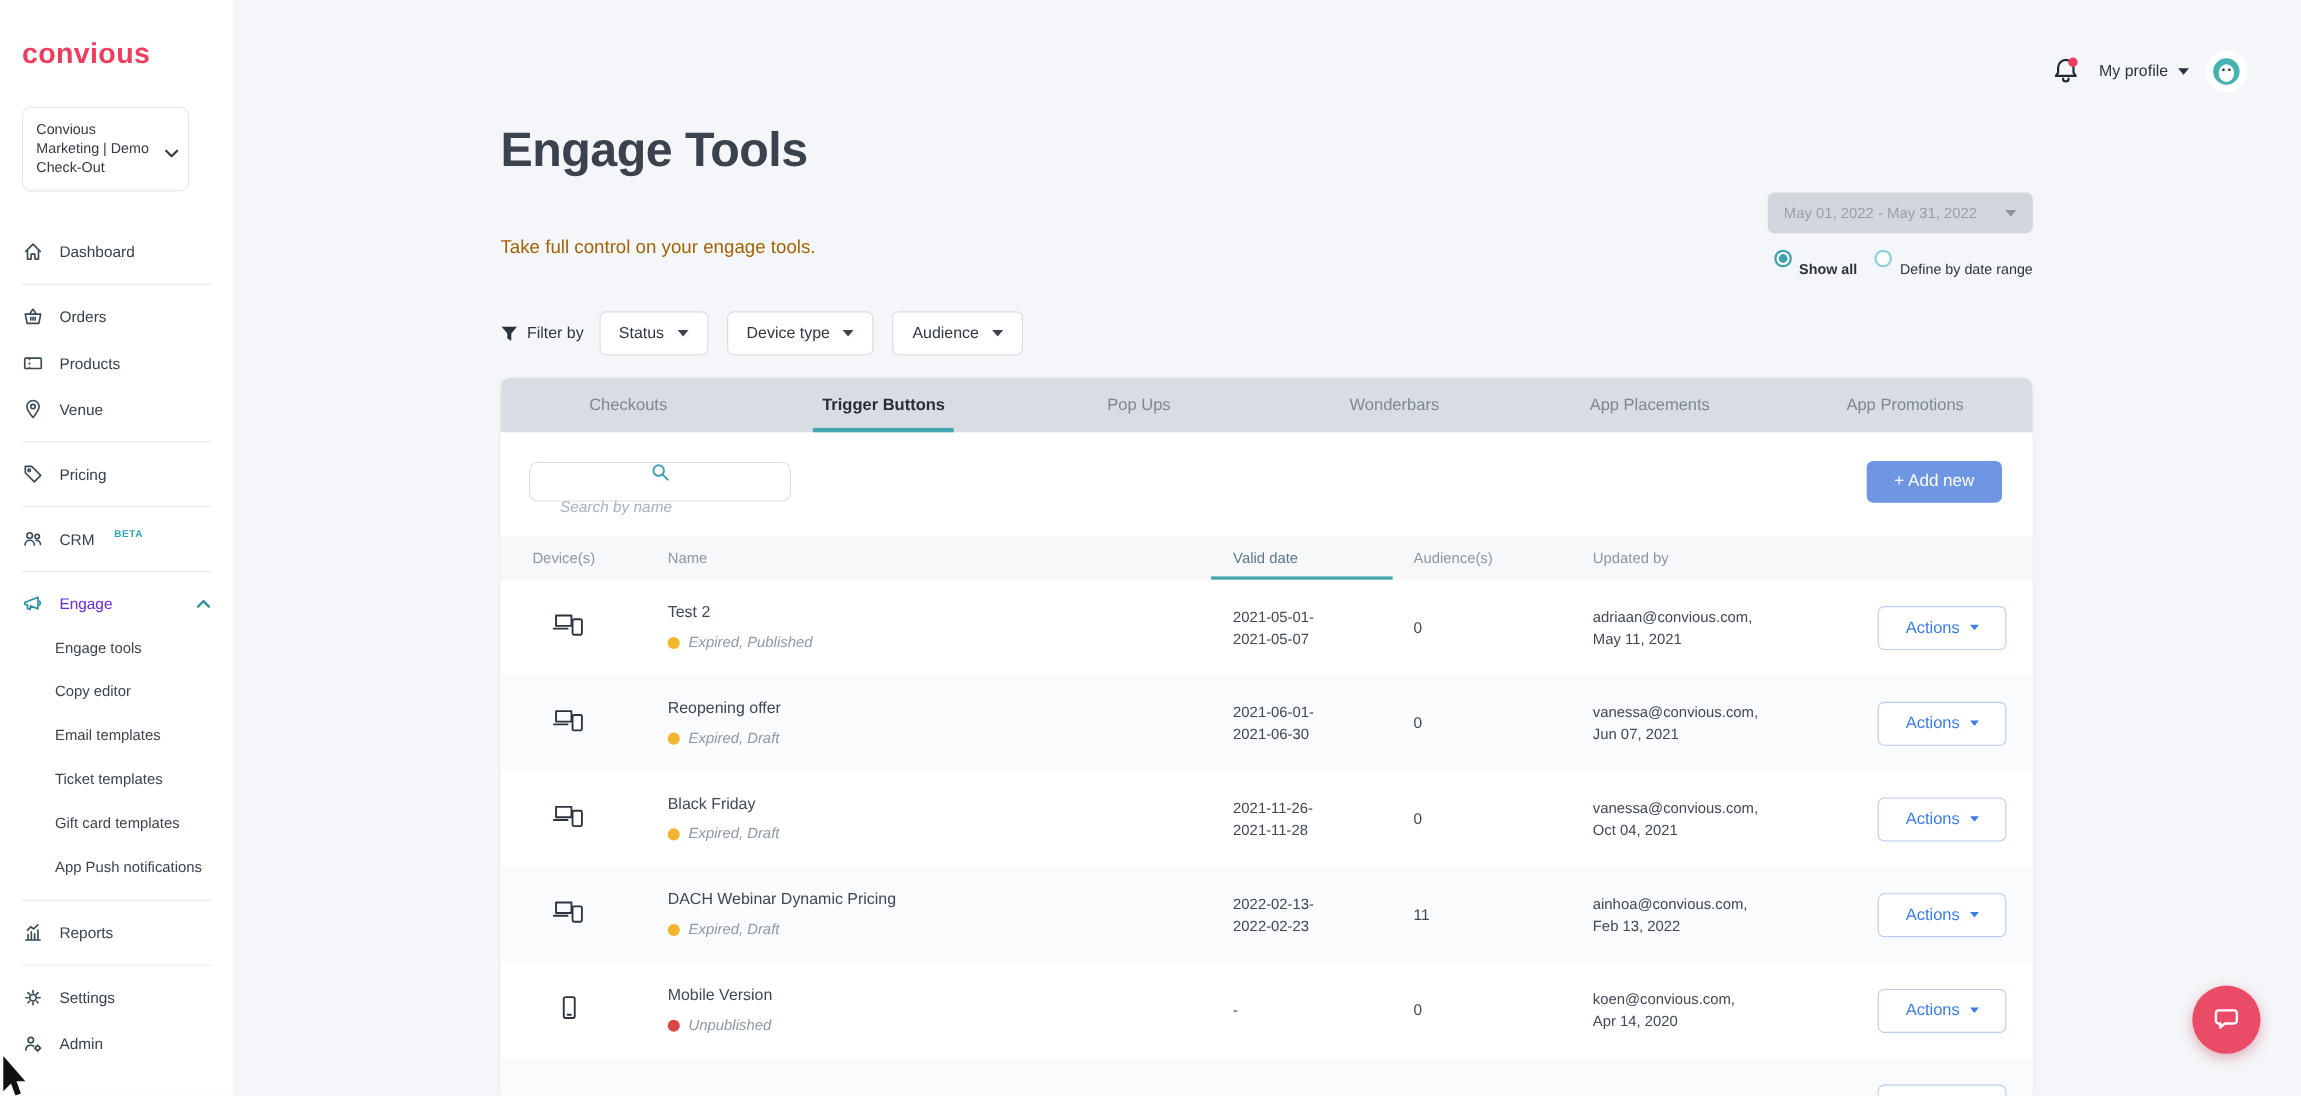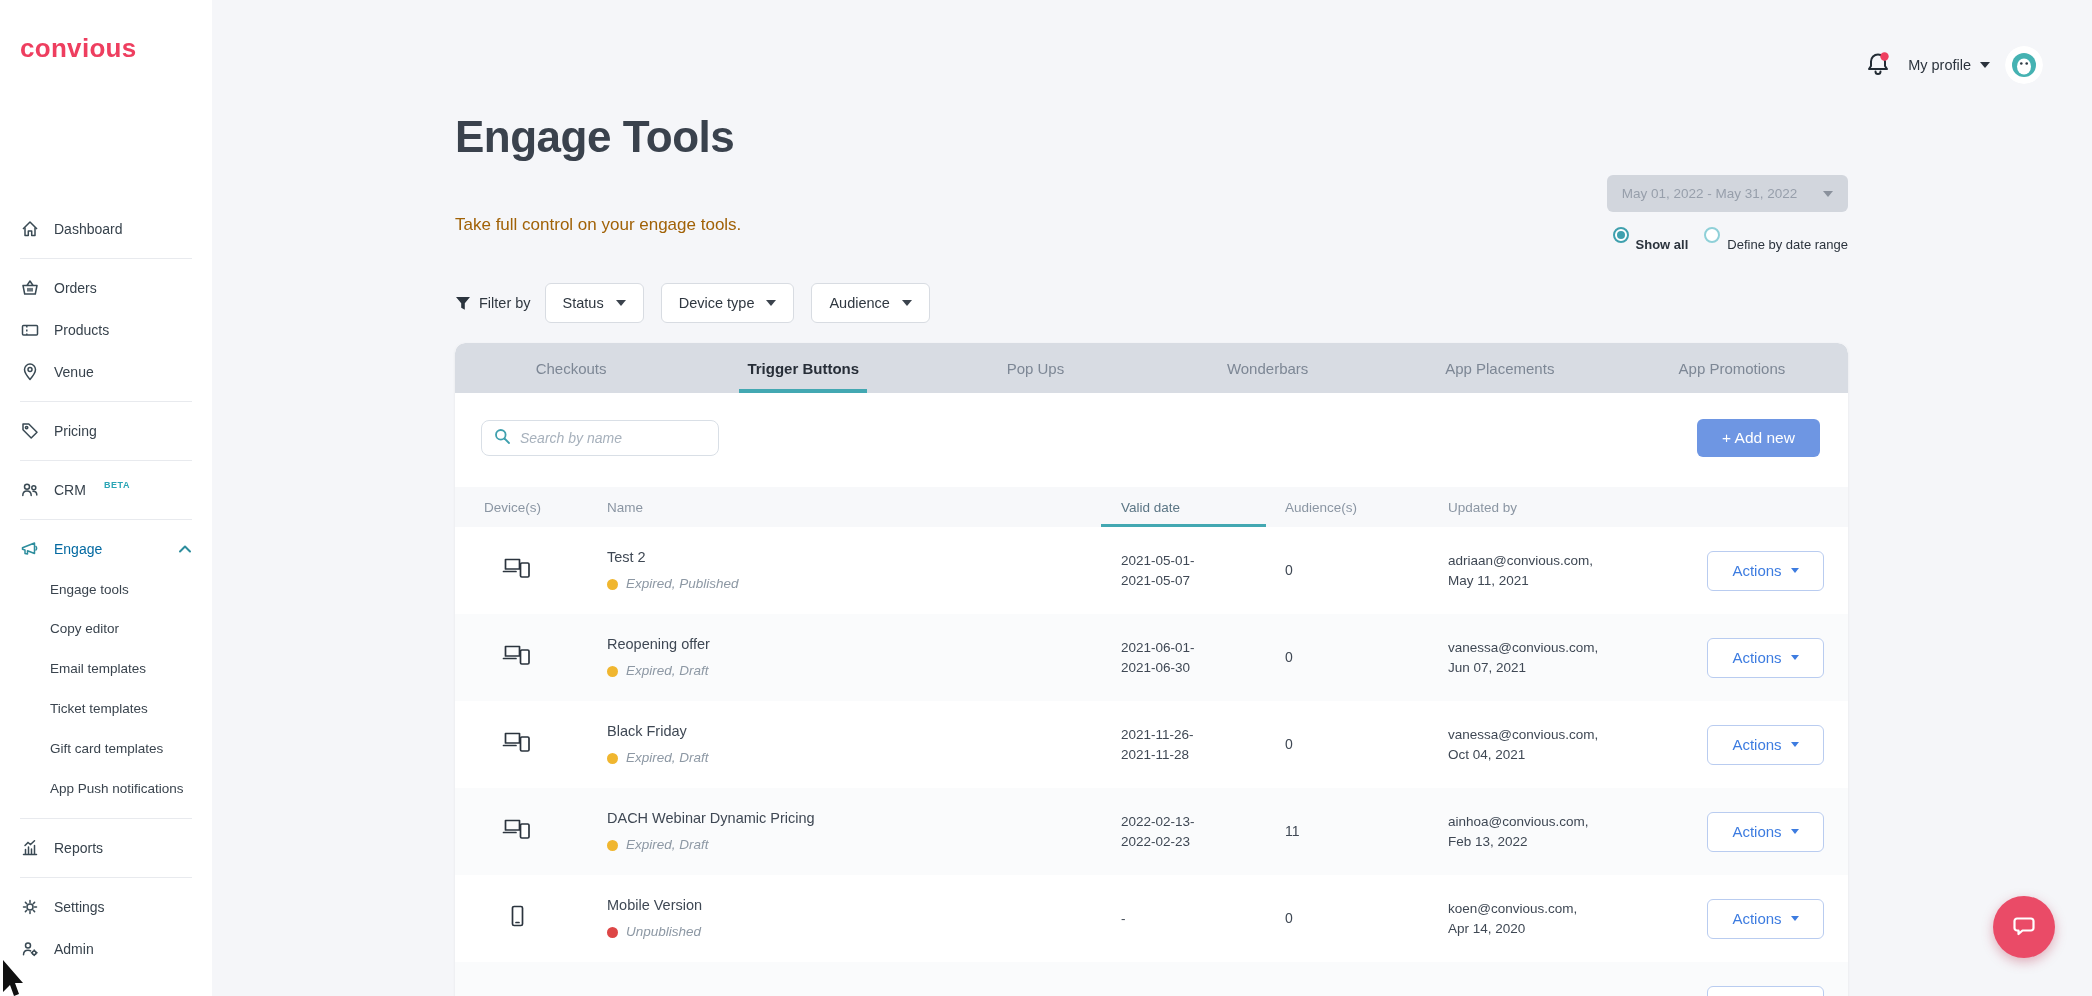--- a/index.html
+++ b/index.html
@@ -12,21 +12,21 @@
   
   .sidebar { position:absolute; left:0; top:0; width:212px; height:996px; background:#fff; }
   .logo { position:absolute; left:20px; top:33px; font-size:26px; font-weight:800; color:#ee3e5f; letter-spacing:.3px; }
   .workspace { position:absolute; left:20px; top:97px; width:152px; background:#fff;
     border:1px solid #e3e6ea; border-radius:8px; padding:12px 26px 12px 12px;
     font-size:13px; line-height:1.3; color:#333a42; }
   .workspace .ws-chev { position:absolute; right:8px; top:34px; }
   .nav { position:absolute; left:0; top:208px; right:0; }
   .nav-item { display:flex; align-items:center; gap:14px; padding:11px 20px; font-size:14px; color:#37424c; cursor:pointer; }
   .nav-item .nav-icon { width:20px; height:20px; display:inline-flex; }
-  .nav-item.accent, .nav-item.accent .nav-label { color:#0369a1; }
+  .nav-item.accent, .nav-item.accent .nav-label { color:#6d28d9; }
   .nav-label { white-space:nowrap; }
   .badge { color:#2aa5b5; font-size:9px; letter-spacing:.6px; margin-left:4px; position:relative; top:-5px; font-weight:700; }
   .chev { margin-left:auto; display:inline-flex; }
   .nav-sub { padding:9.5px 14px 9.5px 50px; font-size:13.5px; color:#3a444e; line-height:1.55; cursor:pointer; }
   .nav-divider { height:1px; background:#e8eaee; margin:8px 20px; }
   
   .topbar { position:absolute; top:46px; right:49px; display:flex; align-items:center; gap:15px; }
   .bell { position:relative; width:30px; height:30px; }
   .profile { display:flex; align-items:center; gap:9px; font-size:14.5px; color:#2b333d; cursor:pointer; }
   .avatar { width:38px; height:38px; border-radius:50%; overflow:hidden; }
@@ -57,21 +57,21 @@
   
   .card { position:absolute; left:455px; top:343px; width:1393px; height:706px; background:#fff;
     border-radius:10px; box-shadow:0 1px 3px rgba(40,50,70,.08); overflow:hidden; }
   .tab-bar { height:50px; background:#d8dce3; border-radius:10px 10px 0 0; display:flex; }
   .tab { flex:1; display:flex; align-items:center; justify-content:center; font-size:15px; color:#7d8795; position:relative; cursor:pointer; }
   .tab.active { color:#272e38; font-weight:700; }
   .tab.active::after { content:''; position:absolute; bottom:0; left:50%; transform:translateX(-50%);
     width:128px; height:4px; background:#43a8b2; }
   .card-toolbar { display:flex; justify-content:space-between; align-items:center; padding:26px 28px 30px 26px; }
   .searchbox { width:238px; height:36px; border:1px solid #d9dfe6; border-radius:8px; background:#fff;
-    display:flex; align-items:center; gap:9px; padding:0 12px; }
+    display:flex; align-items:center; gap:9px; padding:0 12px;flex-direction:column; }
   .searchbox input { border:none; outline:none; flex:1; font-size:14px; font-style:italic; color:#5a6572;
     font-family:inherit; background:transparent; }
   .searchbox input::placeholder { color:#a7b1bc; }
   .add-btn { width:123px; height:38px; background:#6e96e3; color:#fff; border:none; border-radius:6px;
     font-size:15.5px; font-family:inherit; cursor:pointer; }
   
   .tgrid { display:grid; grid-template-columns:123px 514px 164px 163px 259px 1fr; padding:0 24px 0 29px; align-items:center; }
   .thead { height:40px; background:#f7f8fa; color:#8b96a3; font-size:13.5px; }
   .th { position:relative; display:flex; align-items:center; height:40px; cursor:pointer; }
   .th.sorted { color:#5c7685; }
@@ -94,20 +94,28 @@
   .chat-fab { position:absolute; left:1993px; top:896px; width:62px; height:62px; border-radius:50%;
     background:#ea4b67; display:flex; align-items:center; justify-content:center;
     box-shadow:0 4px 12px rgba(180,40,70,.35); cursor:pointer; z-index:10; }
   .cursor { position:absolute; left:2px; top:960px; z-index:20; pointer-events:none; }
 </style>
 </head>
 <body>
 
 <aside class="sidebar">
   <div class="logo">convious</div>
+  <div class="workspace">
+    <span>Convious Marketing | Demo Check-Out</span>
+    <span class="ws-chev">
+      <svg width="14" height="14" viewBox="0 0 14 14">
+          <polyline points="2,5 7,10 12,5" fill="none" stroke="#333a42" stroke-width="2" stroke-linecap="round" stroke-linejoin="round"></polyline>
+        </svg>
+    </span>
+  </div>
   <nav class="nav">
       <div class="nav-item">
         <span class="nav-icon">
           <svg width="20" height="20" viewBox="0 0 20 20" fill="none" stroke="#3a4a54" stroke-width="1.5" stroke-linejoin="round">
             <path d="M3 10 L10 3 L17 10"></path>
             <path d="M5 8.5 V16.5 H8.3 V12 H11.7 V16.5 H15 V8.5"></path>
           </svg>
         </span>
         <span class="nav-label">Dashboard</span>
       </div>

